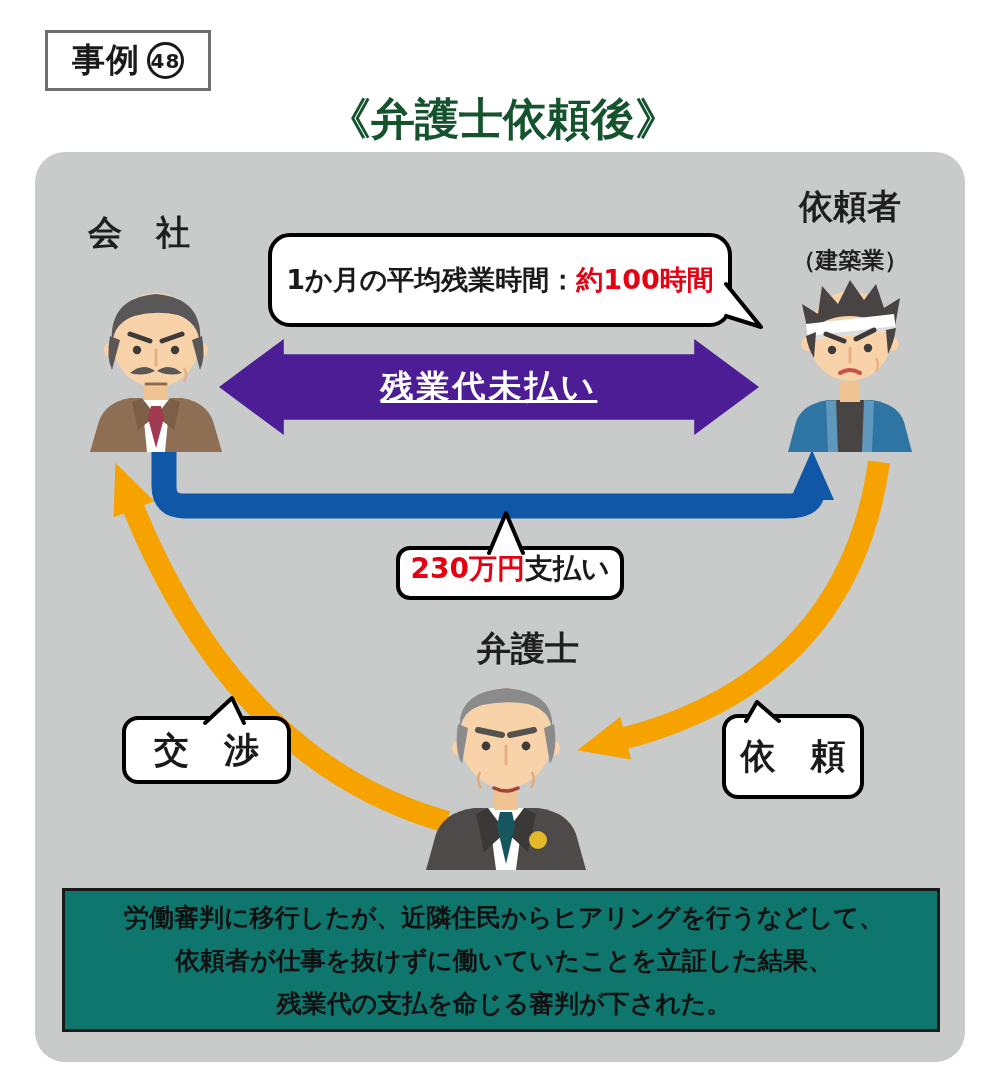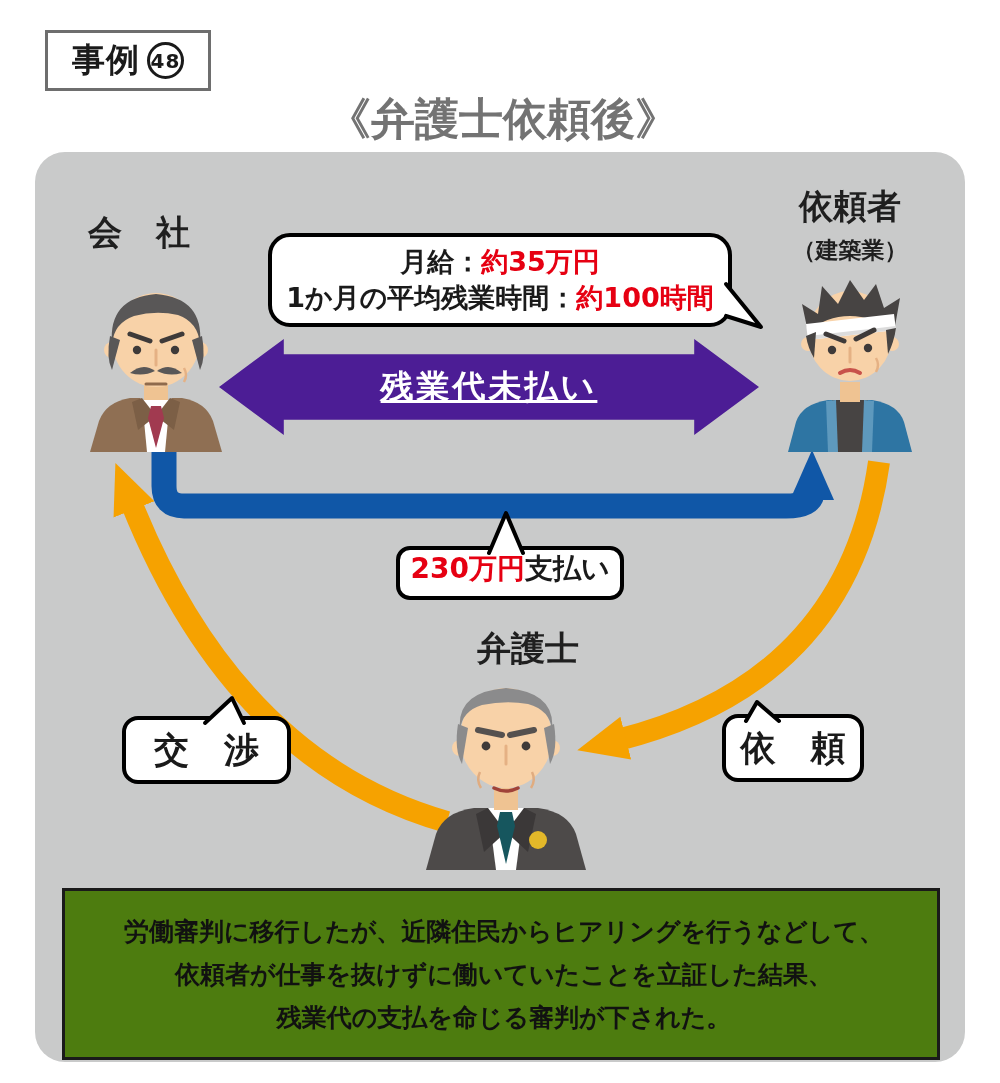--- a/index.html
+++ b/index.html
@@ -13,29 +13,29 @@
   .case-badge{
     left:45px;top:30px;width:160px;height:55px;background:#fff;
     border:3px solid #6e6e6e;display:flex;align-items:center;justify-content:center;gap:7px;
     font-weight:800;font-size:33px;letter-spacing:1px;z-index:5;
   }
   .circle-num{
     display:inline-flex;width:37px;height:37px;border:3px solid #1a1a1a;border-radius:50%;
     align-items:center;justify-content:center;font-size:20px;font-weight:800;box-sizing:border-box;
   }
   .page-title{
-    left:0;right:0;top:90px;text-align:center;font-size:44px;font-weight:800;color:#737373;z-index:5;margin-left:6px;
+    left:0;right:0;top:90px;text-align:center;font-size:44px;font-weight:800;color:#14532d;z-index:5;margin-left:6px;
   }
   
   .panel{left:35px;top:152px;width:930px;height:910px;background:#c9caca;border-radius:30px;z-index:1;}
   
   .lbl{font-weight:800;color:#1f1f1f;z-index:20;}
   .lbl-company{left:88px;top:210px;font-size:34px;}
   .lbl-client{left:770px;top:188px;width:160px;text-align:center;font-size:34px;line-height:36px;}
-  .lbl-client .sub{font-size:23px;font-weight:800;display:block;margin-top:8px;}
+  .lbl-client .sub{font-size:23px;font-weight:800;display:block;margin-top:18px;}
   .lbl-lawyer{left:440px;top:626px;width:176px;text-align:center;font-size:34px;}
   
   .bubble{background:#fff;border:4px solid #000;box-sizing:border-box;z-index:25;}
   .salary-bubble{
     left:268px;top:233px;width:464px;height:94px;border-radius:22px;
     display:flex;flex-direction:column;align-items:center;justify-content:center;
     font-size:27px;font-weight:800;line-height:36px;text-align:center;
   }
   .red{color:#e60012;}
   
@@ -50,24 +50,24 @@
     left:396px;top:546px;width:228px;height:54px;border-radius:14px;
     display:flex;align-items:flex-start;justify-content:center;
     font-size:28px;font-weight:800;z-index:25;
   }
   
   .tag-bubble{
     border-radius:16px;display:flex;align-items:center;justify-content:center;
     font-size:35px;font-weight:800;z-index:25;
   }
   .nego-bubble{left:122px;top:716px;width:169px;height:68px;}
-  .req-bubble{left:722px;top:714px;width:142px;height:68px;}
+  .req-bubble{left:722px;top:714px;width:142px;height:85px;}
   
   .result-box{
-    left:62px;top:888px;width:878px;height:172px;background:#4d7c0f;border:3px solid #1a1a1a;
+    left:62px;top:888px;width:878px;height:144px;background:#0f766e;border:3px solid #1a1a1a;
     box-sizing:border-box;z-index:20;display:flex;flex-direction:column;justify-content:center;
     text-align:center;font-size:25px;font-weight:800;line-height:43px;color:#111;padding-left:6px;
   }
   svg.layer{position:absolute;left:0;top:0;pointer-events:none;}
   .z10{z-index:10;} .z20{z-index:20;} .z30{z-index:30;}
 </style>
 </head>
 <body>
 
 <div class="abs case-badge">
@@ -167,23 +167,20 @@
   <circle cx="68" cy="80" r="4.4" fill="#3e3a39"></circle>
   <circle cx="108" cy="80" r="4.4" fill="#3e3a39"></circle>
   <path d="M88 80 L88 98" stroke="#e5b184" stroke-width="3" stroke-linecap="round"></path>
   <path d="M62 106 Q58 114 63 122" stroke="#e0ac80" stroke-width="2.5" fill="none"></path>
   <path d="M114 106 Q118 114 113 122" stroke="#e0ac80" stroke-width="2.5" fill="none"></path>
   <path d="M76 122 Q88 128 100 122" stroke="#a04238" stroke-width="3.5" fill="none" stroke-linecap="round"></path>
 </svg>
 
 <div class="abs bubble salary-bubble">
   <div>
-    <span>月給：</span><span class="red">約35万円</span>
-  </div>
-  <div>
     <span>1か月の平均残業時間：</span><span class="red">約100時間</span>
   </div>
 </div>
 
 <div class="abs unpaid-arrow">
   <span>残業代未払い</span>
 </div>
 
 <div class="abs bubble payment-bubble">
   <span class="red">230万円</span>

